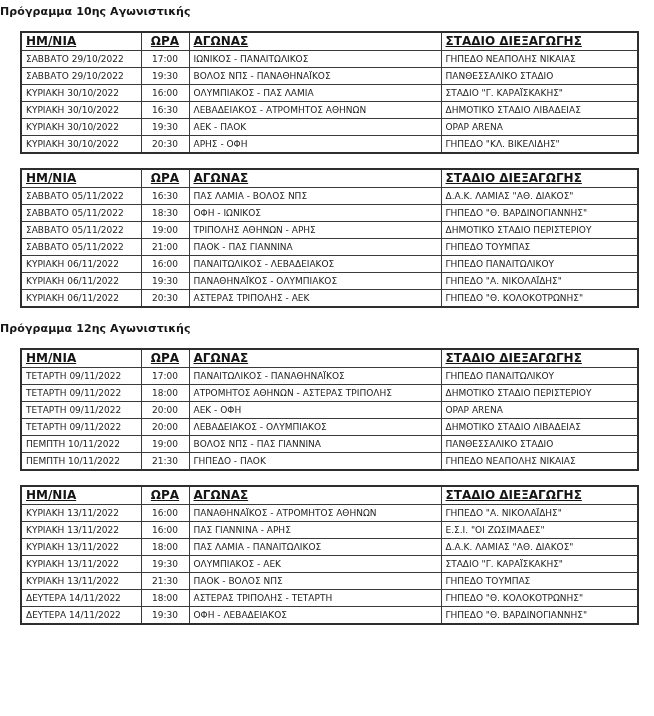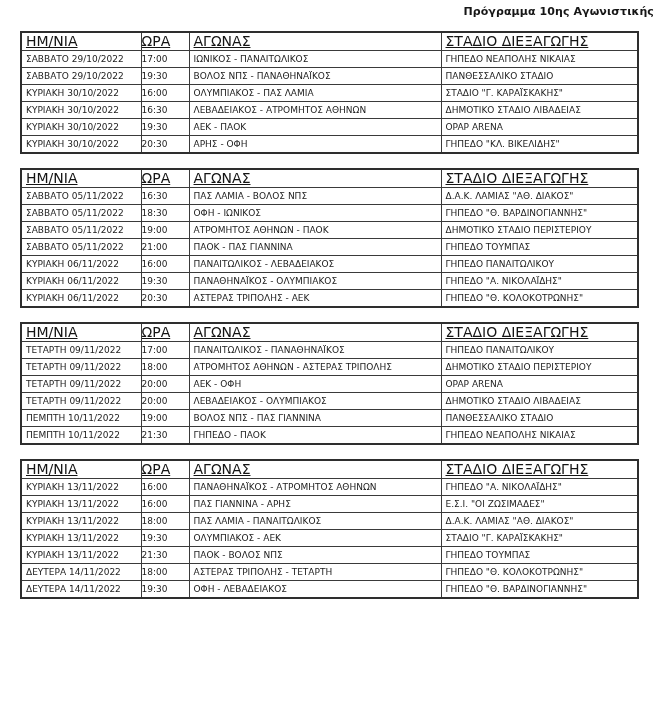--- a/index.html
+++ b/index.html
@@ -15,21 +15,21 @@
     color: #1c1c1c;
     -webkit-font-smoothing: antialiased;
   }
   .doc {
     padding-top: 5px;
   }
   .section {
     margin-bottom: 14px;
   }
   .section-title {
-    text-align: right;
+    text-align: left;
     font-size: 11px;
     font-weight: bold;
     color: #161616;
     height: 14px;
     line-height: 14px;
     margin: 0 0 12px 0;
     letter-spacing: 0.1px;
   }
   table.schedule {
     border-collapse: collapse;
@@ -45,30 +45,30 @@
     white-space: nowrap;
     overflow: hidden;
     padding: 0 0 0 4px;
     height: 16px;
     line-height: 16px;
     vertical-align: middle;
     color: #1c1c1c;
   }
   table.schedule th {
     text-align: left;
-    font-weight: normal;
+    font-weight: bold;
     text-decoration: underline;
     height: 17px;
     line-height: 17px;
-    font-size: 14px;
+    font-size: 12px;
     color: #141414;
   }
   table.schedule th.col-time,
   table.schedule td.col-time {
-    text-align: left;
+    text-align: center;
     padding: 0;
   }
   col.c-date  { width: 120px; }
   col.c-time  { width: 48px;  }
   col.c-match { width: 252px; }
   col.c-venue { width: 197px; }
 </style>
 </head>
 <body>
 
@@ -156,21 +156,21 @@
           </tr>
           <tr>
             <td class="col-date">ΣΑΒΒΑΤΟ 05/11/2022</td>
             <td class="col-time">18:30</td>
             <td class="col-match">ΟΦΗ - ΙΩΝΙΚΟΣ</td>
             <td class="col-venue">ΓΗΠΕΔΟ "Θ. ΒΑΡΔΙΝΟΓΙΑΝΝΗΣ"</td>
           </tr>
           <tr>
             <td class="col-date">ΣΑΒΒΑΤΟ 05/11/2022</td>
             <td class="col-time">19:00</td>
-            <td class="col-match">ΑΤΡΟΜΗΤΟΣ ΑΘΗΝΩΝ - ΠΑΟΚ</td>
+            <td class="col-match">ΤΡΙΠΟΛΗΣ ΑΘΗΝΩΝ - ΑΡΗΣ</td>
             <td class="col-venue">ΔΗΜΟΤΙΚΟ ΣΤΑΔΙΟ ΠΕΡΙΣΤΕΡΙΟΥ</td>
           </tr>
           <tr>
             <td class="col-date">ΣΑΒΒΑΤΟ 05/11/2022</td>
             <td class="col-time">21:00</td>
             <td class="col-match">ΠΑΟΚ - ΠΑΣ ΓΙΑΝΝΙΝΑ</td>
             <td class="col-venue">ΓΗΠΕΔΟ ΤΟΥΜΠΑΣ</td>
           </tr>
           <tr>
             <td class="col-date">ΚΥΡΙΑΚΗ 06/11/2022</td>
@@ -182,20 +182,78 @@
             <td class="col-date">ΚΥΡΙΑΚΗ 06/11/2022</td>
             <td class="col-time">19:30</td>
             <td class="col-match">ΠΑΝΑΘΗΝΑΪΚΟΣ - ΟΛΥΜΠΙΑΚΟΣ</td>
             <td class="col-venue">ΓΗΠΕΔΟ "Α. ΝΙΚΟΛΑΪΔΗΣ"</td>
           </tr>
           <tr>
             <td class="col-date">ΚΥΡΙΑΚΗ 06/11/2022</td>
             <td class="col-time">20:30</td>
             <td class="col-match">ΑΣΤΕΡΑΣ ΤΡΙΠΟΛΗΣ - ΑΕΚ</td>
             <td class="col-venue">ΓΗΠΕΔΟ "Θ. ΚΟΛΟΚΟΤΡΩΝΗΣ"</td>
+          </tr>
+        </tbody>
+    </table>
+  </div>
+
+  <div class="section">
+    <div class="section-title">Πρόγραμμα 12ης Αγωνιστικής</div>
+    <table class="schedule">
+      <colgroup>
+        <col class="c-date">
+          <col class="c-time">
+          <col class="c-match">
+          <col class="c-venue">
+      </colgroup>
+      <thead>
+        <tr>
+            <th class="col-date">ΗΜ/ΝΙΑ</th>
+            <th class="col-time">ΩΡΑ</th>
+            <th class="col-match">ΑΓΩΝΑΣ</th>
+            <th class="col-venue">ΣΤΑΔΙΟ ΔΙΕΞΑΓΩΓΗΣ</th>
+          </tr>
+      </thead>
+      <tbody>
+          <tr>
+            <td class="col-date">ΤΕΤΑΡΤΗ 09/11/2022</td>
+            <td class="col-time">17:00</td>
+            <td class="col-match">ΠΑΝΑΙΤΩΛΙΚΟΣ - ΠΑΝΑΘΗΝΑΪΚΟΣ</td>
+            <td class="col-venue">ΓΗΠΕΔΟ ΠΑΝΑΙΤΩΛΙΚΟΥ</td>
+          </tr>
+          <tr>
+            <td class="col-date">ΤΕΤΑΡΤΗ 09/11/2022</td>
+            <td class="col-time">18:00</td>
+            <td class="col-match">ΑΤΡΟΜΗΤΟΣ ΑΘΗΝΩΝ - ΑΣΤΕΡΑΣ ΤΡΙΠΟΛΗΣ</td>
+            <td class="col-venue">ΔΗΜΟΤΙΚΟ ΣΤΑΔΙΟ ΠΕΡΙΣΤΕΡΙΟΥ</td>
+          </tr>
+          <tr>
+            <td class="col-date">ΤΕΤΑΡΤΗ 09/11/2022</td>
+            <td class="col-time">20:00</td>
+            <td class="col-match">ΑΕΚ - ΟΦΗ</td>
+            <td class="col-venue">OPAP ARENA</td>
+          </tr>
+          <tr>
+            <td class="col-date">ΤΕΤΑΡΤΗ 09/11/2022</td>
+            <td class="col-time">20:00</td>
+            <td class="col-match">ΛΕΒΑΔΕΙΑΚΟΣ - ΟΛΥΜΠΙΑΚΟΣ</td>
+            <td class="col-venue">ΔΗΜΟΤΙΚΟ ΣΤΑΔΙΟ ΛΙΒΑΔΕΙΑΣ</td>
+          </tr>
+          <tr>
+            <td class="col-date">ΠΕΜΠΤΗ 10/11/2022</td>
+            <td class="col-time">19:00</td>
+            <td class="col-match">ΒΟΛΟΣ ΝΠΣ - ΠΑΣ ΓΙΑΝΝΙΝΑ</td>
+            <td class="col-venue">ΠΑΝΘΕΣΣΑΛΙΚΟ ΣΤΑΔΙΟ</td>
+          </tr>
+          <tr>
+            <td class="col-date">ΠΕΜΠΤΗ 10/11/2022</td>
+            <td class="col-time">21:30</td>
+            <td class="col-match">ΓΗΠΕΔΟ - ΠΑΟΚ</td>
+            <td class="col-venue">ΓΗΠΕΔΟ ΝΕΑΠΟΛΗΣ ΝΙΚΑΙΑΣ</td>
           </tr>
         </tbody>
     </table>
   </div>
 
   <div class="section">
     <table class="schedule">
       <colgroup>
         <col class="c-date">
           <col class="c-time">
@@ -205,77 +263,20 @@
       <thead>
         <tr>
             <th class="col-date">ΗΜ/ΝΙΑ</th>
             <th class="col-time">ΩΡΑ</th>
             <th class="col-match">ΑΓΩΝΑΣ</th>
             <th class="col-venue">ΣΤΑΔΙΟ ΔΙΕΞΑΓΩΓΗΣ</th>
           </tr>
       </thead>
       <tbody>
           <tr>
-            <td class="col-date">ΤΕΤΑΡΤΗ 09/11/2022</td>
-            <td class="col-time">17:00</td>
-            <td class="col-match">ΠΑΝΑΙΤΩΛΙΚΟΣ - ΠΑΝΑΘΗΝΑΪΚΟΣ</td>
-            <td class="col-venue">ΓΗΠΕΔΟ ΠΑΝΑΙΤΩΛΙΚΟΥ</td>
-          </tr>
-          <tr>
-            <td class="col-date">ΤΕΤΑΡΤΗ 09/11/2022</td>
-            <td class="col-time">18:00</td>
-            <td class="col-match">ΑΤΡΟΜΗΤΟΣ ΑΘΗΝΩΝ - ΑΣΤΕΡΑΣ ΤΡΙΠΟΛΗΣ</td>
-            <td class="col-venue">ΔΗΜΟΤΙΚΟ ΣΤΑΔΙΟ ΠΕΡΙΣΤΕΡΙΟΥ</td>
-          </tr>
-          <tr>
-            <td class="col-date">ΤΕΤΑΡΤΗ 09/11/2022</td>
-            <td class="col-time">20:00</td>
-            <td class="col-match">ΑΕΚ - ΟΦΗ</td>
-            <td class="col-venue">OPAP ARENA</td>
-          </tr>
-          <tr>
-            <td class="col-date">ΤΕΤΑΡΤΗ 09/11/2022</td>
-            <td class="col-time">20:00</td>
-            <td class="col-match">ΛΕΒΑΔΕΙΑΚΟΣ - ΟΛΥΜΠΙΑΚΟΣ</td>
-            <td class="col-venue">ΔΗΜΟΤΙΚΟ ΣΤΑΔΙΟ ΛΙΒΑΔΕΙΑΣ</td>
-          </tr>
-          <tr>
-            <td class="col-date">ΠΕΜΠΤΗ 10/11/2022</td>
-            <td class="col-time">19:00</td>
-            <td class="col-match">ΒΟΛΟΣ ΝΠΣ - ΠΑΣ ΓΙΑΝΝΙΝΑ</td>
-            <td class="col-venue">ΠΑΝΘΕΣΣΑΛΙΚΟ ΣΤΑΔΙΟ</td>
-          </tr>
-          <tr>
-            <td class="col-date">ΠΕΜΠΤΗ 10/11/2022</td>
-            <td class="col-time">21:30</td>
-            <td class="col-match">ΓΗΠΕΔΟ - ΠΑΟΚ</td>
-            <td class="col-venue">ΓΗΠΕΔΟ ΝΕΑΠΟΛΗΣ ΝΙΚΑΙΑΣ</td>
-          </tr>
-        </tbody>
-    </table>
-  </div>
-
-  <div class="section">
-    <table class="schedule">
-      <colgroup>
-        <col class="c-date">
-          <col class="c-time">
-          <col class="c-match">
-          <col class="c-venue">
-      </colgroup>
-      <thead>
-        <tr>
-            <th class="col-date">ΗΜ/ΝΙΑ</th>
-            <th class="col-time">ΩΡΑ</th>
-            <th class="col-match">ΑΓΩΝΑΣ</th>
-            <th class="col-venue">ΣΤΑΔΙΟ ΔΙΕΞΑΓΩΓΗΣ</th>
-          </tr>
-      </thead>
-      <tbody>
-          <tr>
             <td class="col-date">ΚΥΡΙΑΚΗ 13/11/2022</td>
             <td class="col-time">16:00</td>
             <td class="col-match">ΠΑΝΑΘΗΝΑΪΚΟΣ - ΑΤΡΟΜΗΤΟΣ ΑΘΗΝΩΝ</td>
             <td class="col-venue">ΓΗΠΕΔΟ "Α. ΝΙΚΟΛΑΪΔΗΣ"</td>
           </tr>
           <tr>
             <td class="col-date">ΚΥΡΙΑΚΗ 13/11/2022</td>
             <td class="col-time">16:00</td>
             <td class="col-match">ΠΑΣ ΓΙΑΝΝΙΝΑ - ΑΡΗΣ</td>
             <td class="col-venue">Ε.Σ.Ι. "ΟΙ ΖΩΣΙΜΑΔΕΣ"</td>

